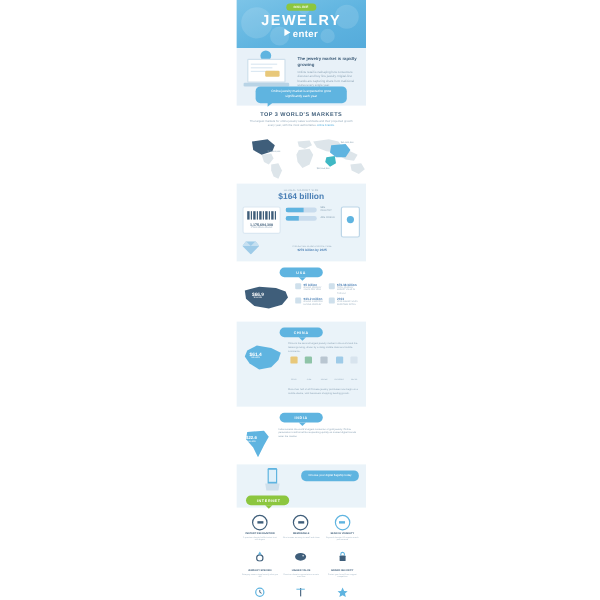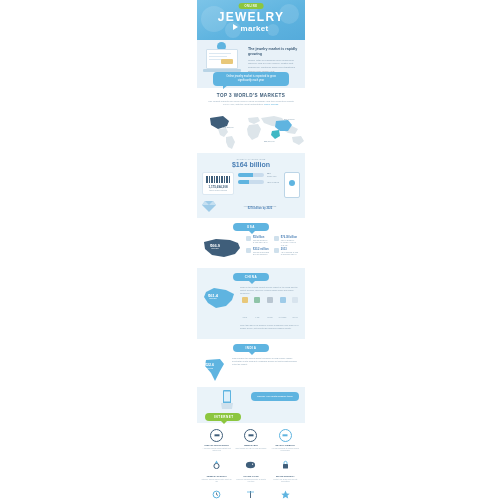--- a/index.html
+++ b/index.html
@@ -141,21 +141,21 @@
  <div class="info">
 
   <div class="hdr">
     <div class="bub b1"></div>
     <div class="bub b2"></div>
     <div class="bub b3"></div>
     <div class="bub b4"></div>
     <div class="bub b5"></div>
     <div class="online">ONLINE</div>
     <div class="jw">JEWELRY</div>
-    <div class="mk"><span class="pl"></span><span>market</span></div>
+    <div class="mk"><span class="pl"></span><span>enter</span></div>
   </div>
 
   <div class="intro">
     <div class="introrow">
       <div class="lapt">
         <div class="wifi"></div>
         <div class="scr"></div>
         <div class="ln" style="top:8px;width:22px;"></div>
         <div class="ln" style="top:11px;width:18px;"></div>
         <div class="ln" style="top:14px;width:20px;"></div>

